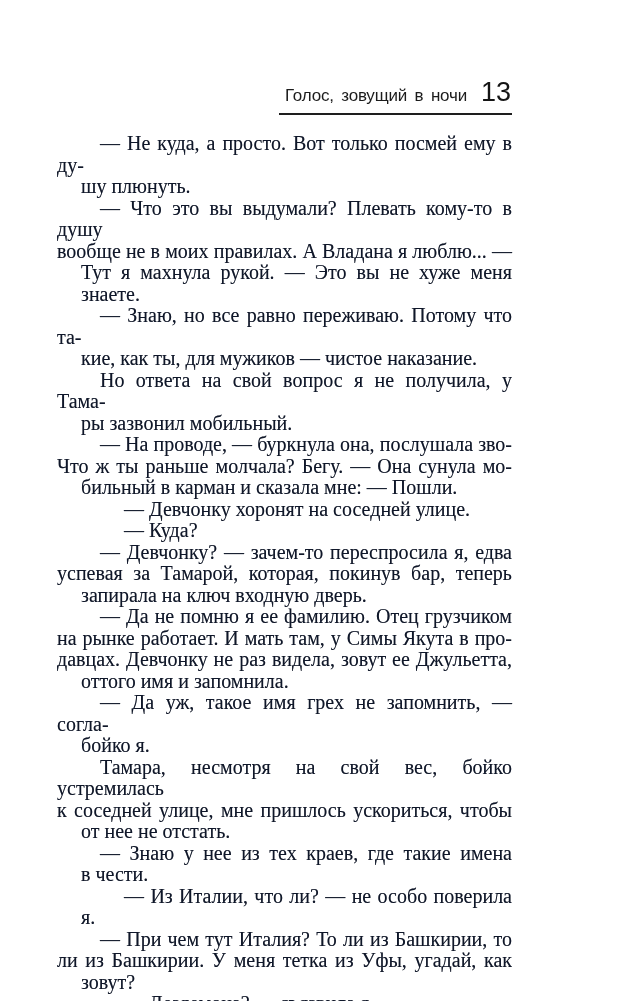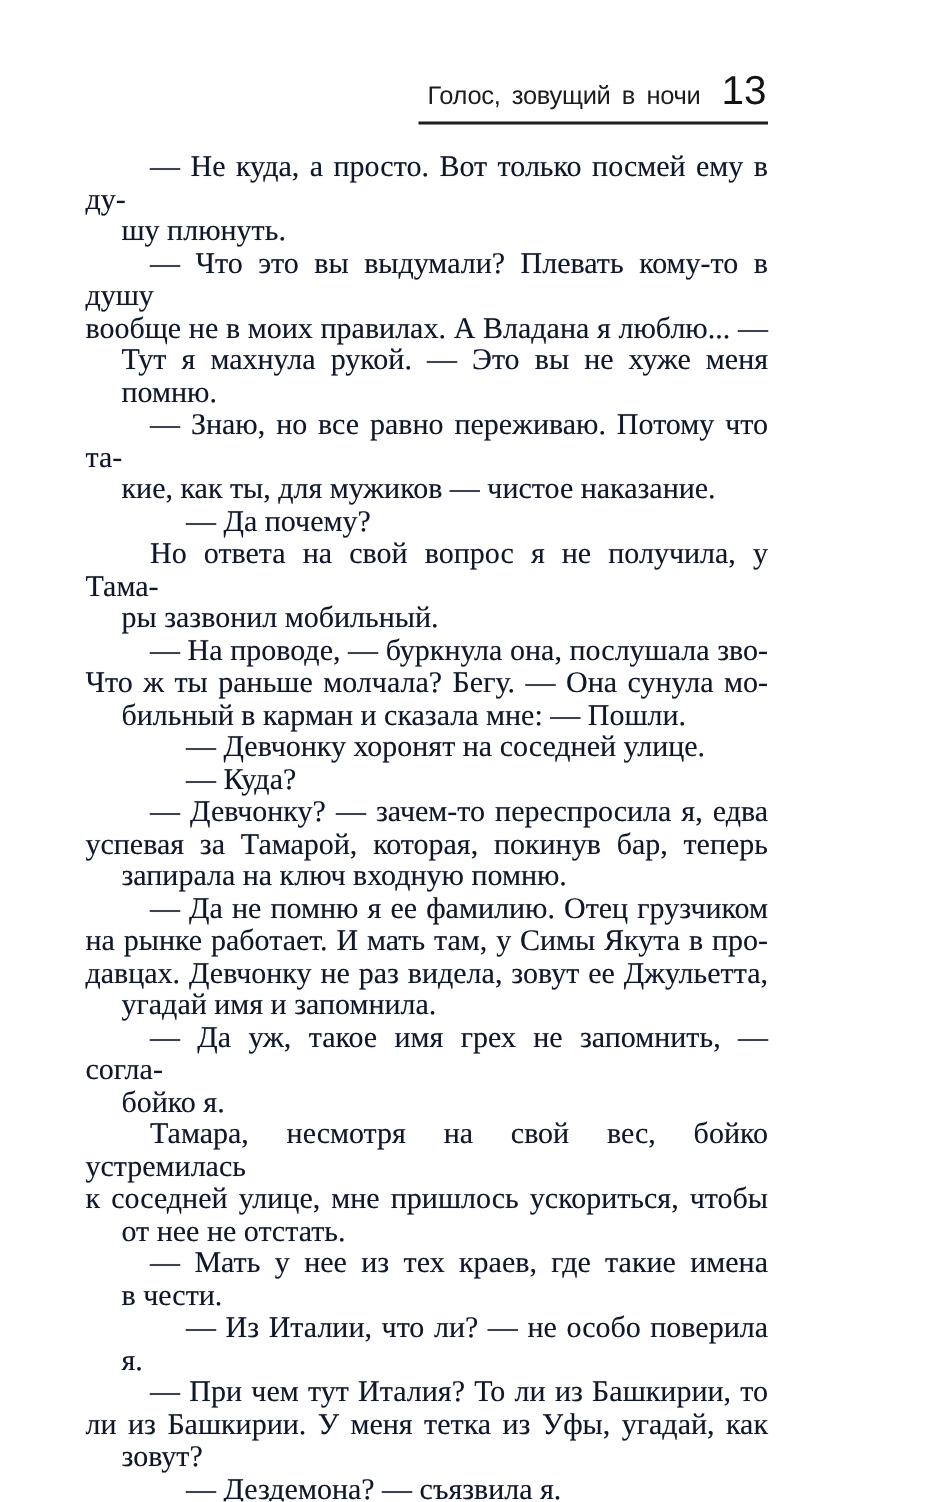--- a/index.html
+++ b/index.html
@@ -6,21 +6,21 @@
     margin: 0;
     padding: 0;
     background: #ffffff;
   }
   .page {
     position: relative;
     width: 620px;
     height: 1001px;
     background: #ffffff;
     box-sizing: border-box;
-    padding: 45px 108px 0 57px;
+    padding: 77px 108px 0 57px;
     overflow: hidden;
   }
   
   .header {
     text-align: right;
     white-space: nowrap;
   }
   .header-rule {
     display: inline-block;
     border-bottom: 2.5px solid #1e1e1e;
@@ -69,66 +69,63 @@
   </div>
 
   <div class="body-text">
       <div class="paragraph">
         <div class="line first">— Не куда, а просто. Вот только посмей ему в ду-</div>
         <div class="line last">шу плюнуть.</div>
       </div>
       <div class="paragraph">
         <div class="line first">— Что это вы выдумали? Плевать кому-то в душу</div>
         <div class="line">вообще не в моих правилах. А Владана я люблю... —</div>
-        <div class="line last">Тут я махнула рукой. — Это вы не хуже меня помню.</div>
+        <div class="line last">Тут я махнула рукой. — Это вы не хуже меня знаете.</div>
       </div>
       <div class="paragraph">
         <div class="line first">— Знаю, но все равно переживаю. Потому что та-</div>
         <div class="line last">кие, как ты, для мужиков — чистое наказание.</div>
-      </div>
-      <div class="paragraph">
-        <div class="line first last">— Да почему?</div>
       </div>
       <div class="paragraph">
         <div class="line first">Но ответа на свой вопрос я не получила, у Тама-</div>
         <div class="line last">ры зазвонил мобильный.</div>
       </div>
       <div class="paragraph">
         <div class="line first">— На проводе, — буркнула она, послушала зво-</div>
         <div class="line">Что ж ты раньше молчала? Бегу. — Она сунула мо-</div>
         <div class="line last">бильный в карман и сказала мне: — Пошли.</div>
       </div>
       <div class="paragraph">
         <div class="line first last">— Девчонку хоронят на соседней улице.</div>
       </div>
       <div class="paragraph">
         <div class="line first last">— Куда?</div>
       </div>
       <div class="paragraph">
         <div class="line first">— Девчонку? — зачем-то переспросила я, едва</div>
         <div class="line">успевая за Тамарой, которая, покинув бар, теперь</div>
-        <div class="line last">запирала на ключ входную помню.</div>
+        <div class="line last">запирала на ключ входную дверь.</div>
       </div>
       <div class="paragraph">
         <div class="line first">— Да не помню я ее фамилию. Отец грузчиком</div>
         <div class="line">на рынке работает. И мать там, у Симы Якута в про-</div>
         <div class="line">давцах. Девчонку не раз видела, зовут ее Джульетта,</div>
-        <div class="line last">угадай имя и запомнила.</div>
+        <div class="line last">оттого имя и запомнила.</div>
       </div>
       <div class="paragraph">
         <div class="line first">— Да уж, такое имя грех не запомнить, — согла-</div>
         <div class="line last">бойко я.</div>
       </div>
       <div class="paragraph">
         <div class="line first">Тамара, несмотря на свой вес, бойко устремилась</div>
         <div class="line">к соседней улице, мне пришлось ускориться, чтобы</div>
         <div class="line last">от нее не отстать.</div>
       </div>
       <div class="paragraph">
-        <div class="line first">— Мать у нее из тех краев, где такие имена</div>
+        <div class="line first">— Знаю у нее из тех краев, где такие имена</div>
         <div class="line last">в чести.</div>
       </div>
       <div class="paragraph">
         <div class="line first last">— Из Италии, что ли? — не особо поверила я.</div>
       </div>
       <div class="paragraph">
         <div class="line first">— При чем тут Италия? То ли из Башкирии, то</div>
         <div class="line">ли из Башкирии. У меня тетка из Уфы, угадай, как</div>
         <div class="line last">зовут?</div>
       </div>

